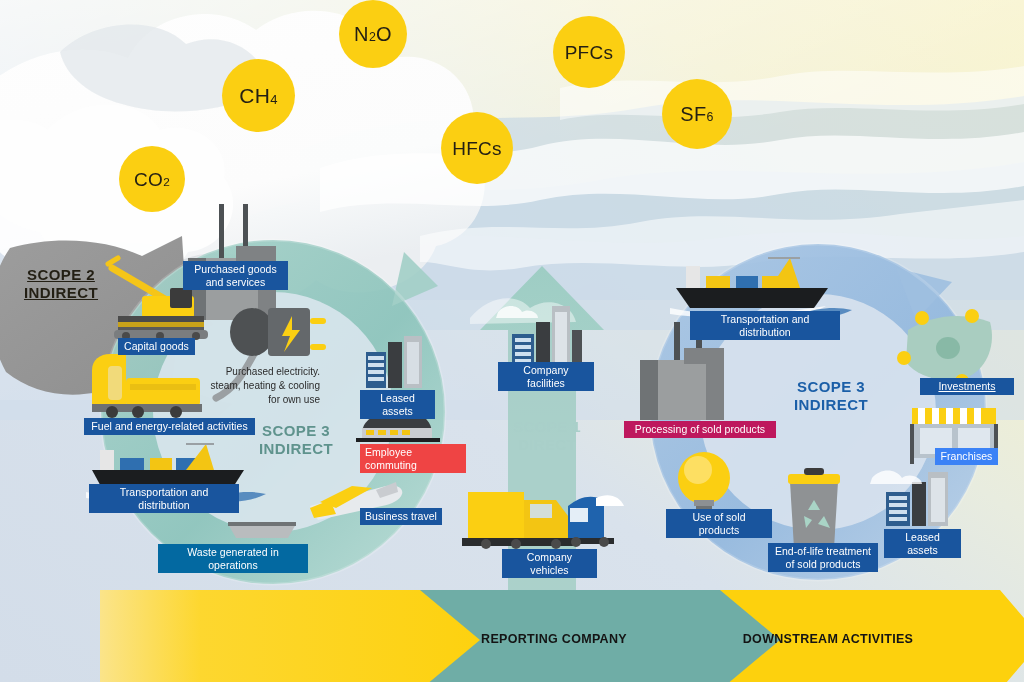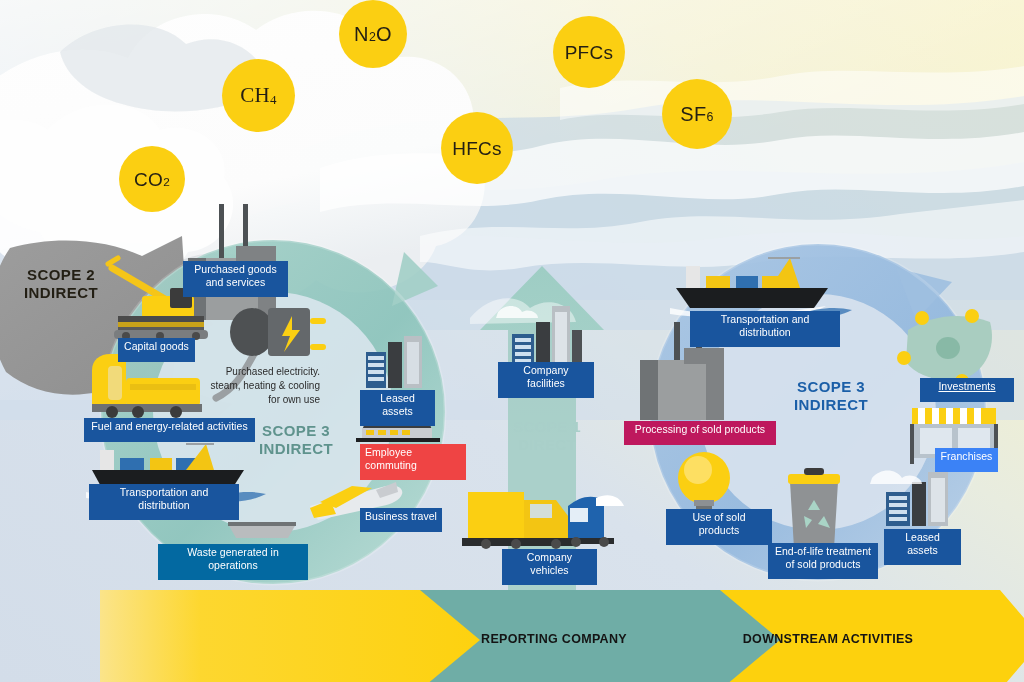--- a/index.html
+++ b/index.html
@@ -43,21 +43,21 @@
     top: .28em;
     left: .01em;
   }
   
   .lbl {
     position: absolute;
     background: #19559e;
     color: #ffffff;
     font-size: 10.5px;
     line-height: 12.5px;
-    padding: 2px 5px 9px 5px;
+    padding: 2px 5px 2px 5px;
     white-space: pre-line;
     text-align: center;
     box-sizing: border-box;
     letter-spacing: .05px;
   }
   
   .plain {
     position: absolute;
     color: #2b2b2b;
     font-size: 10px;
@@ -403,42 +403,42 @@
         <path d="M720,590 L1000,590 L1024,618 L1024,662 L1000,690 L720,690 L780,640 Z" fill="url(#gBanY2)"></path>
       </g>
     </g>
   </svg>
 
   <div id="gasLayer">
       <div class="bubble" style="left: 119px; top: 146px; width: 66px; height: 66px; font-size: 19px; background: rgb(251, 207, 18);">
         <span class="f">CO</span>
         <sub>2</sub>
       </div>
-      <div class="bubble" style="left: 222px; top: 59px; width: 73px; height: 73px; font-size: 21px; background: rgb(251, 207, 18); font-family: Liberation Serif, serif;">
+      <div class="bubble" style="left: 222px; top: 59px; width: 73px; height: 73px; font-size: 21px; background: rgb(251, 207, 18);">
         <span class="f">CH</span>
         <sub>4</sub>
       </div>
       <div class="bubble" style="left: 339px; top: 0px; width: 68px; height: 68px; font-size: 20px; background: rgb(251, 207, 18);">
         <span class="f">N</span>
         <sub>2</sub>
         <span>O</span>
       </div>
       <div class="bubble" style="left: 441px; top: 112px; width: 72px; height: 72px; font-size: 19px; background: rgb(251, 207, 18);">
         <span class="f">HFCs</span>
       </div>
       <div class="bubble" style="left: 553px; top: 16px; width: 72px; height: 72px; font-size: 19px; background: rgb(251, 207, 18);">
         <span class="f">PFCs</span>
       </div>
       <div class="bubble" style="left: 662px; top: 79px; width: 70px; height: 70px; font-size: 20px; background: rgb(251, 207, 18);">
         <span class="f">SF</span>
         <sub>6</sub>
       </div>
     </div>
   <div id="scopeLayer">
-      <div class="scopetxt" style="left: 16px; top: 266px; width: 90px; color: rgb(35, 31, 20);">SCOPE 2
+      <div class="scopetxt" style="left: 16px; top: 266px; width: 90px; color: rgb(35, 31, 20); text-decoration: underline;">SCOPE 2
 INDIRECT</div>
       <div class="scopetxt" style="left: 250px; top: 422px; width: 92px; color: rgb(95, 147, 141);">SCOPE 3
 INDIRECT</div>
       <div class="scopetxt" style="left: 501px; top: 418px; width: 92px; color: rgb(169, 207, 201);">SCOPE 1
 DIRECT</div>
       <div class="scopetxt" style="left: 783px; top: 378px; width: 96px; color: rgb(27, 95, 168);">SCOPE 3
 INDIRECT</div>
     </div>
   <div id="calloutLayer">
       <div class="lbl" style="left: 183px; top: 261px; width: 105px; background: rgb(25, 85, 158); text-align: center;">Purchased goods

